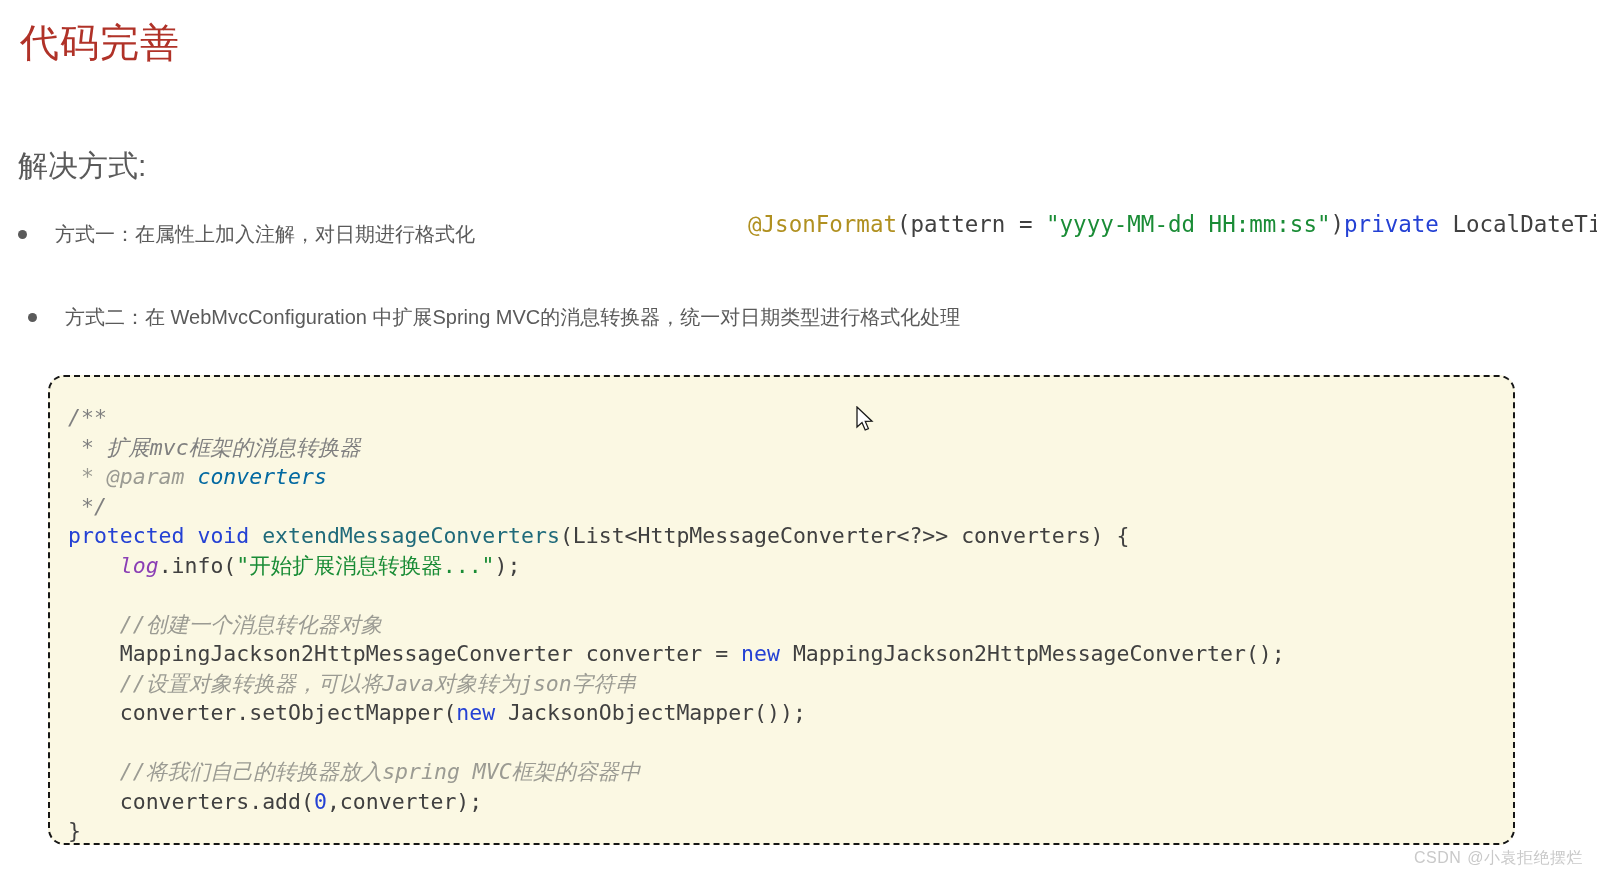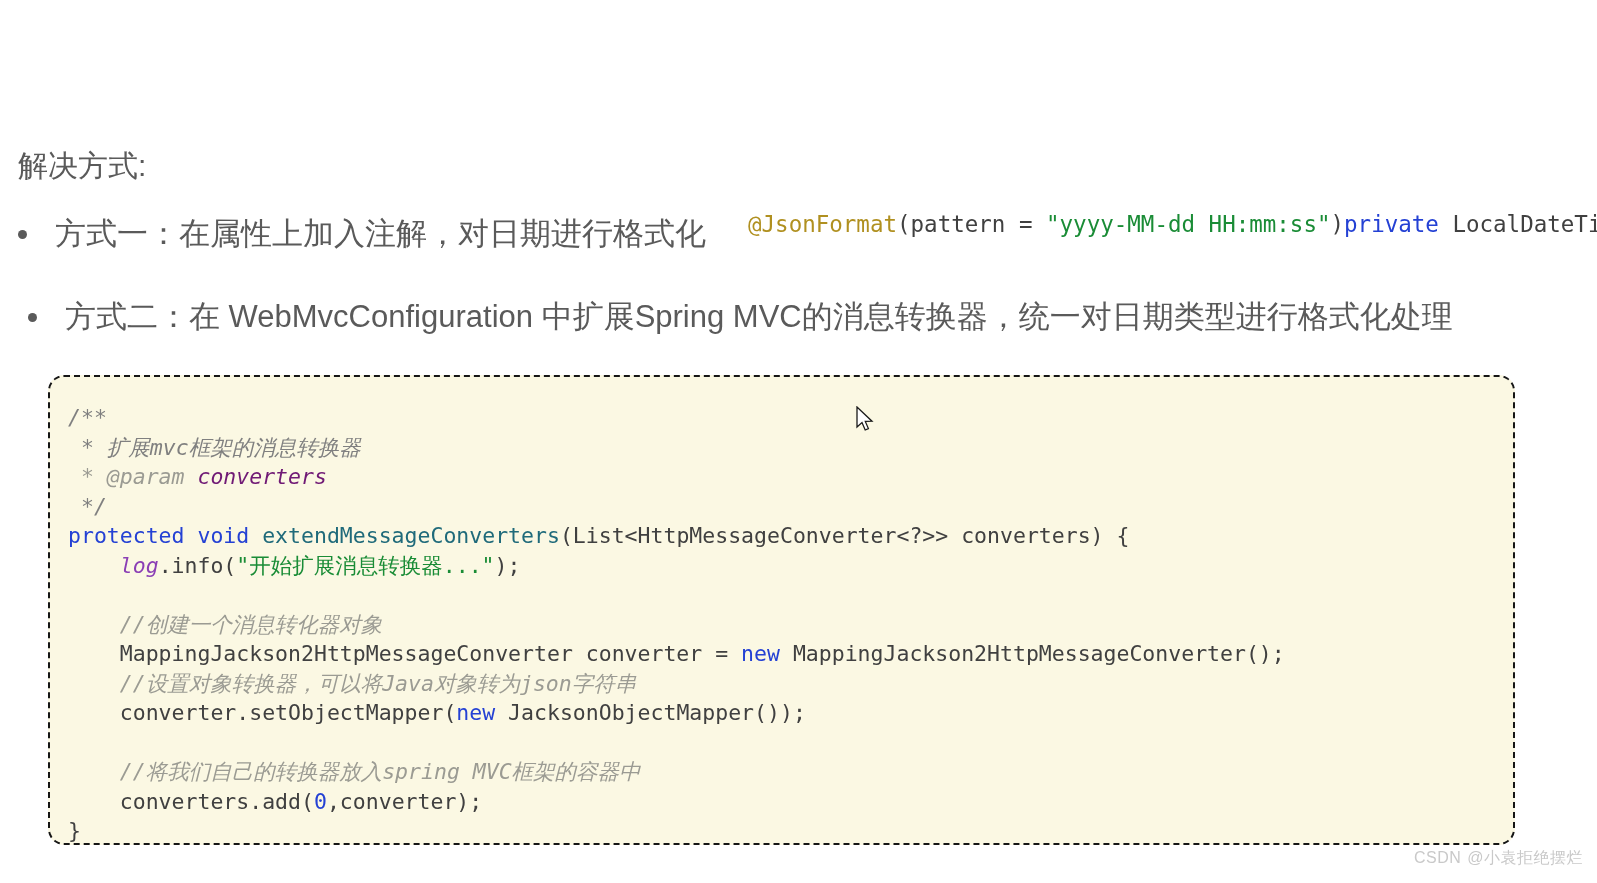--- a/index.html
+++ b/index.html
@@ -57,21 +57,21 @@
   .bullet-dot {
     width: 9px;
     height: 9px;
     border-radius: 50%;
     background: #5a5a5a;
     margin-top: 16px;
     margin-right: 28px;
     flex: 0 0 auto;
   }
   .bullet-text {
-    font-size: 31px;
+    font-size: 20px;
     line-height: 40px;
     white-space: nowrap;
     color: #5a5a5a;
   }
 
   
   .inline-code {
     position: absolute;
     left: 748px;
     top: 205px;
@@ -112,21 +112,21 @@
   .tok-kw        { color: #2441d4; }            
   .tok-method    { color: #1f6a7a; }            
   .tok-plain     { color: #404040; }
   .tok-str       { color: #1a8c36; }            
   .tok-anno      { color: #b09020; }            
   .tok-static    { color: #8b3fb5; font-style: italic; }  
   .tok-num       { color: #2441d4; }            
   .tok-cmt       { color: #9b9b93; font-style: italic; }  
   .tok-doc       { color: #808080; font-style: italic; }  
   .tok-doctag    { color: #9b9b93; font-style: italic; }  
-  .tok-docval    { color: #701a75; font-style: italic; }  
+  .tok-docval    { color: #0369a1; font-style: italic; }  
 
   
   .cursor {
     position: absolute;
     left: 856px;
     top: 406px;
     width: 20px;
     height: 28px;
     pointer-events: none;
   }
@@ -141,20 +141,21 @@
     white-space: nowrap;
     letter-spacing: 0.5px;
   }
   .watermark .wm-brand { color: #c9c9c9; margin-right: 6px; }
 </style>
 </head>
 <body>
 
 <div class="slide">
 
+  <div class="slide-title">代码完善</div>
 
   <div class="intro-line">解决方式:</div>
 
   <div class="bullet-row b1">
     <span class="bullet-dot"></span>
     <span class="bullet-text">方式一：在属性上加入注解，对日期进行格式化</span>
   </div>
 
   <div class="bullet-row b2">
     <span class="bullet-dot"></span>

